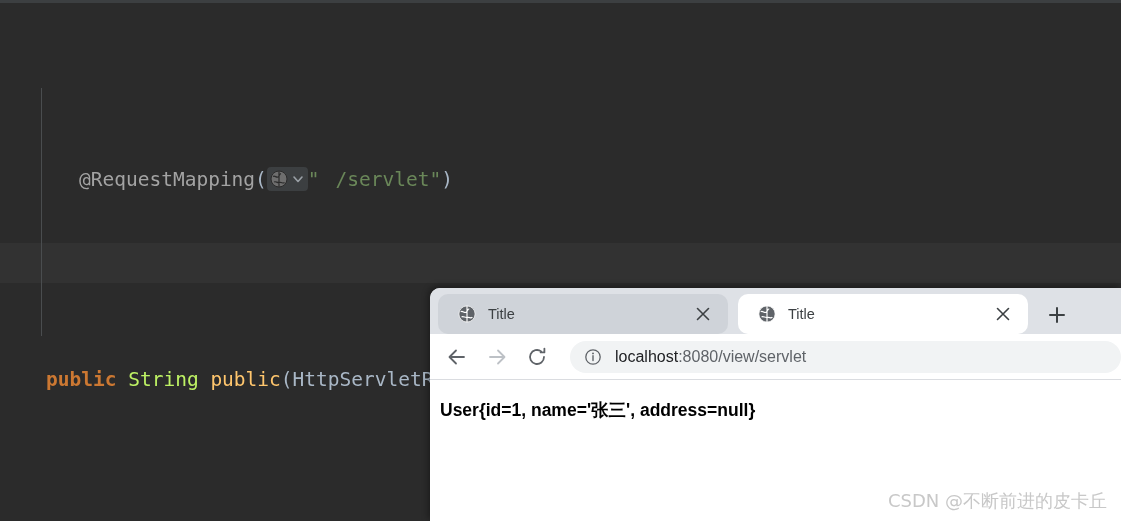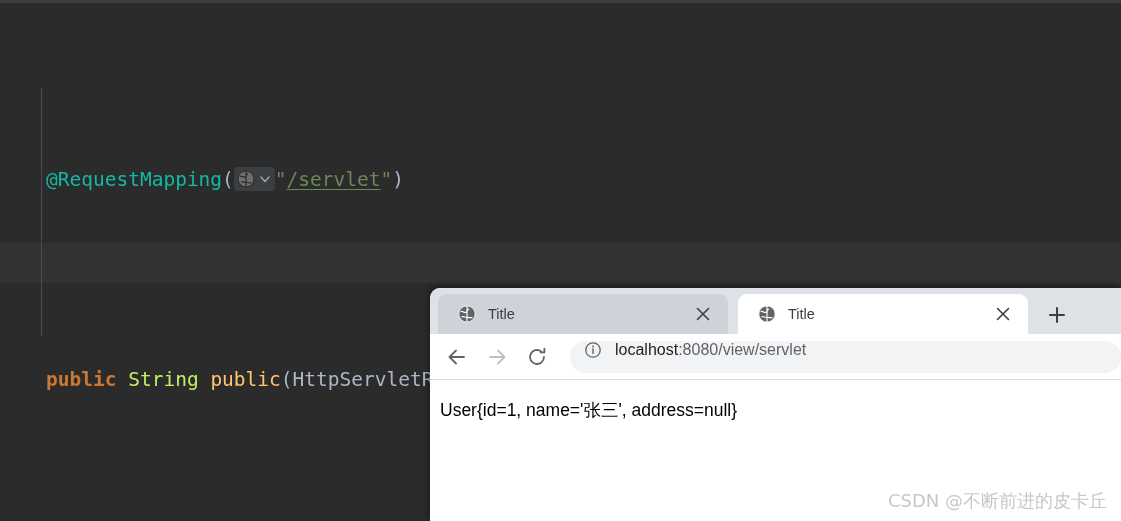--- a/index.html
+++ b/index.html
@@ -60,28 +60,28 @@
     font-size: 19.5px;
     line-height: 40px;
     white-space: pre;
     letter-spacing: 0px;
   }
 
   .line { height: 40px; padding-left: 46px; position: relative; }
   .line-1 { padding-left: 46px; }
 
   
-  .tok-annot   { color: #14b8a6; }
+  .tok-annot   { color: #a3a3a3; margin-left: 33px; }
   .tok-kw      { color: #cc7832; font-weight: bold; }
   .tok-type    { color: #bef264; }
   .tok-plain   { color: #a9b7c6; }
   .tok-method  { color: #ffc66d; }
   .tok-str     { color: #6a8759; }
   .tok-punc    { color: #a9b7c6; }
-  .tok-link    { color: #6a8759; text-decoration: underline; text-underline-offset: 3px; }
+  .tok-link    { color: #6a8759; text-underline-offset: 3px; margin-left: 16px; }
 
   
   .gutter-chip {
     display: inline-block;
     vertical-align: middle;
     background: #3c3f41;
     border-radius: 4px;
     padding: 1px 2px 1px 2px;
     height: 24px;
     line-height: 22px;
@@ -111,20 +111,21 @@
   }
 
   .tab {
     position: absolute;
     top: 6px;
     height: 40px;
     border-top-left-radius: 9px;
     border-top-right-radius: 9px;
     display: flex;
     align-items: center;
+    border-radius: 10px;
   }
   .tab-inactive {
     left: 8px;
     width: 290px;
     background: #cfd3d9;
   }
   .tab-active {
     left: 308px;
     width: 290px;
     background: #ffffff;
@@ -180,21 +181,21 @@
   }
 
   #omnibox {
     flex: 1 1 auto;
     height: 32px;
     margin-left: 10px;
     margin-right: 0px;
     background: #f1f3f4;
     border-radius: 16px;
     display: flex;
-    align-items: flex-start;
+    align-items: center;
     padding-left: 14px;
     overflow: hidden;
   }
   #omnibox-icon { flex: 0 0 auto; width: 18px; height: 18px; display:block; }
   #omnibox-text {
     margin-left: 13px;
     font-size: 16px;
     color: #5f6368;
     font-family: "Liberation Sans", sans-serif;
     white-space: nowrap;
@@ -205,20 +206,21 @@
     height: 141px;
     background: #ffffff;
     position: relative;
     padding: 18px 0 0 10px;
   }
   #page-text {
     font-family: "Liberation Sans", sans-serif;
     font-size: 17.5px;
     color: #000000;
     white-space: nowrap;
+    font-weight: bold;
   }
 
   
   #watermark {
     position: absolute;
     right: 14px;
     bottom: 8px;
     font-family: "DejaVu Sans", sans-serif;
     font-size: 18px;
     color: #c8c8c8;

